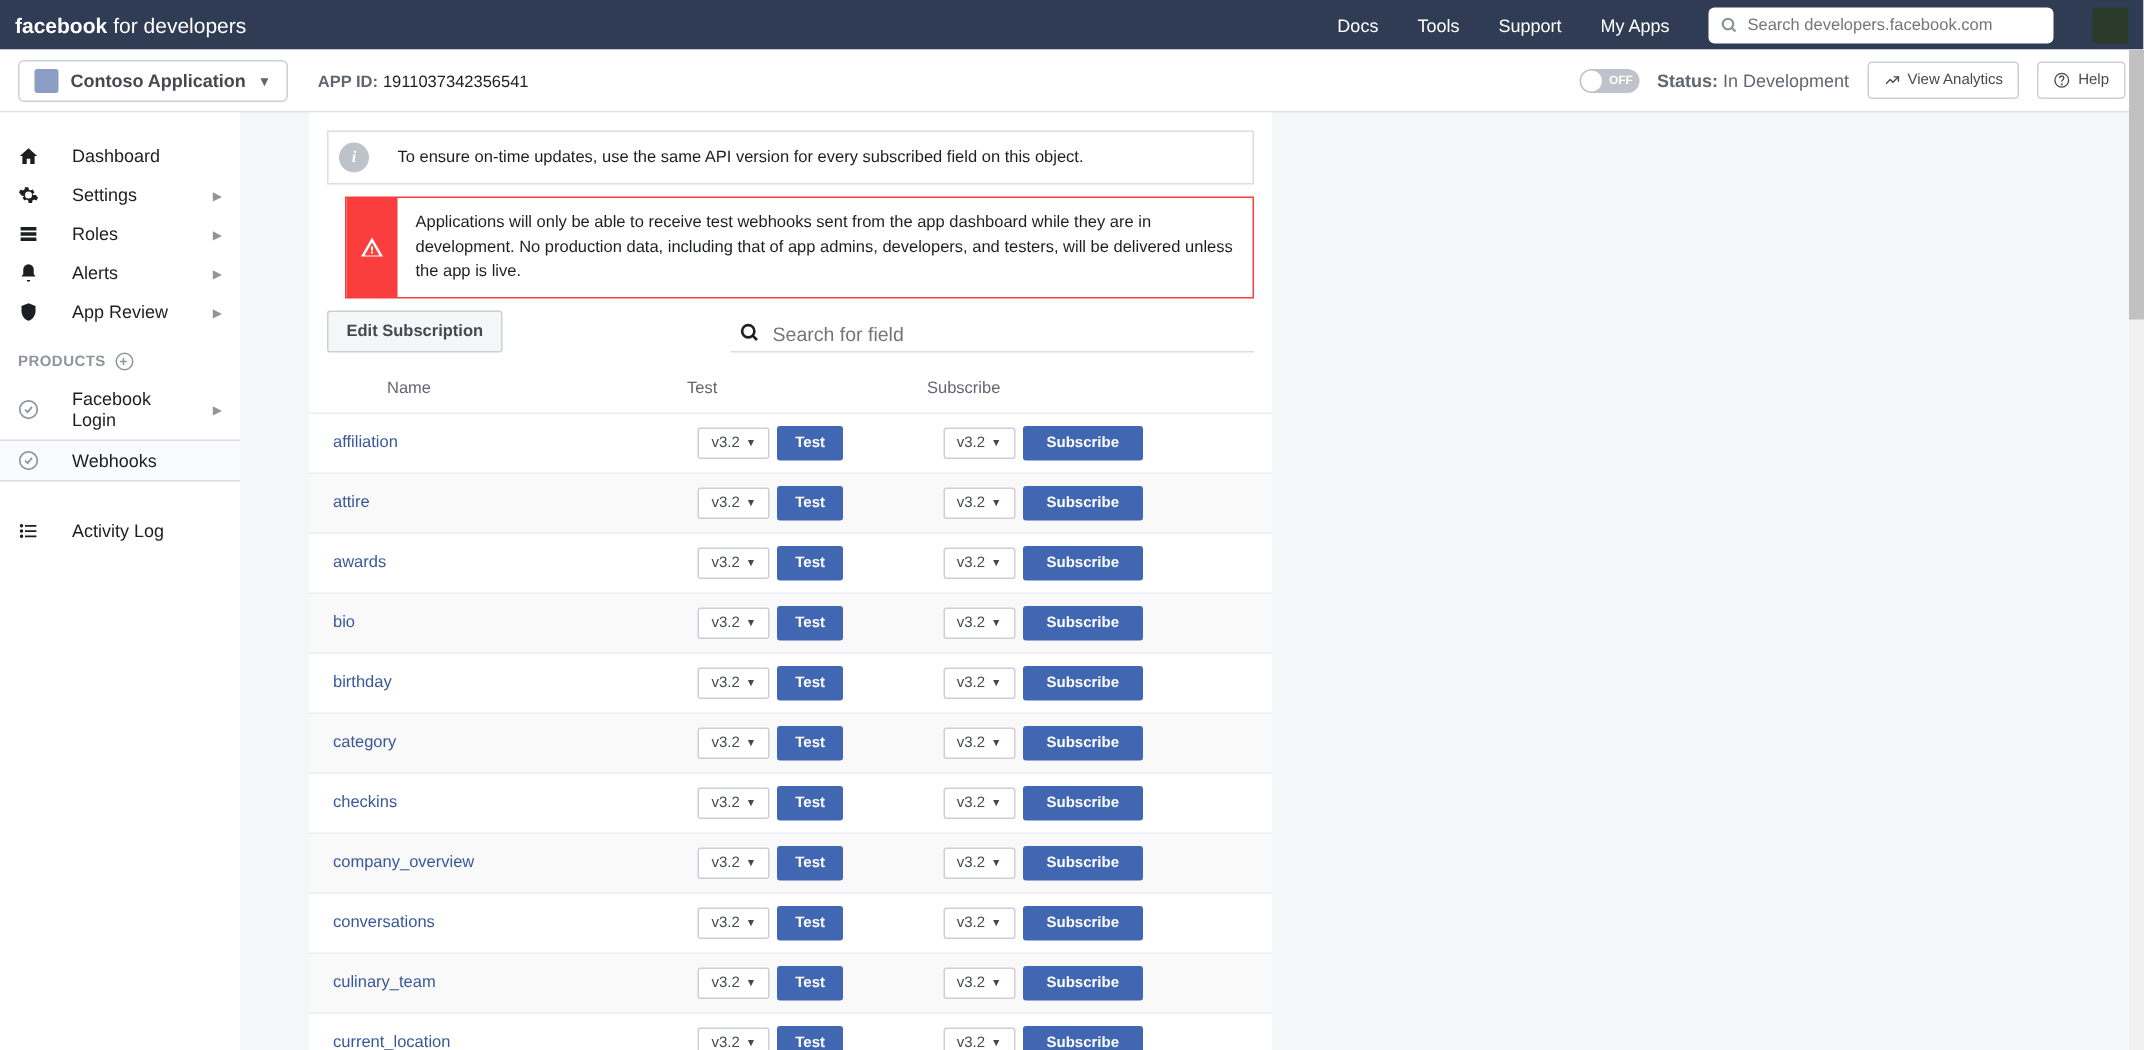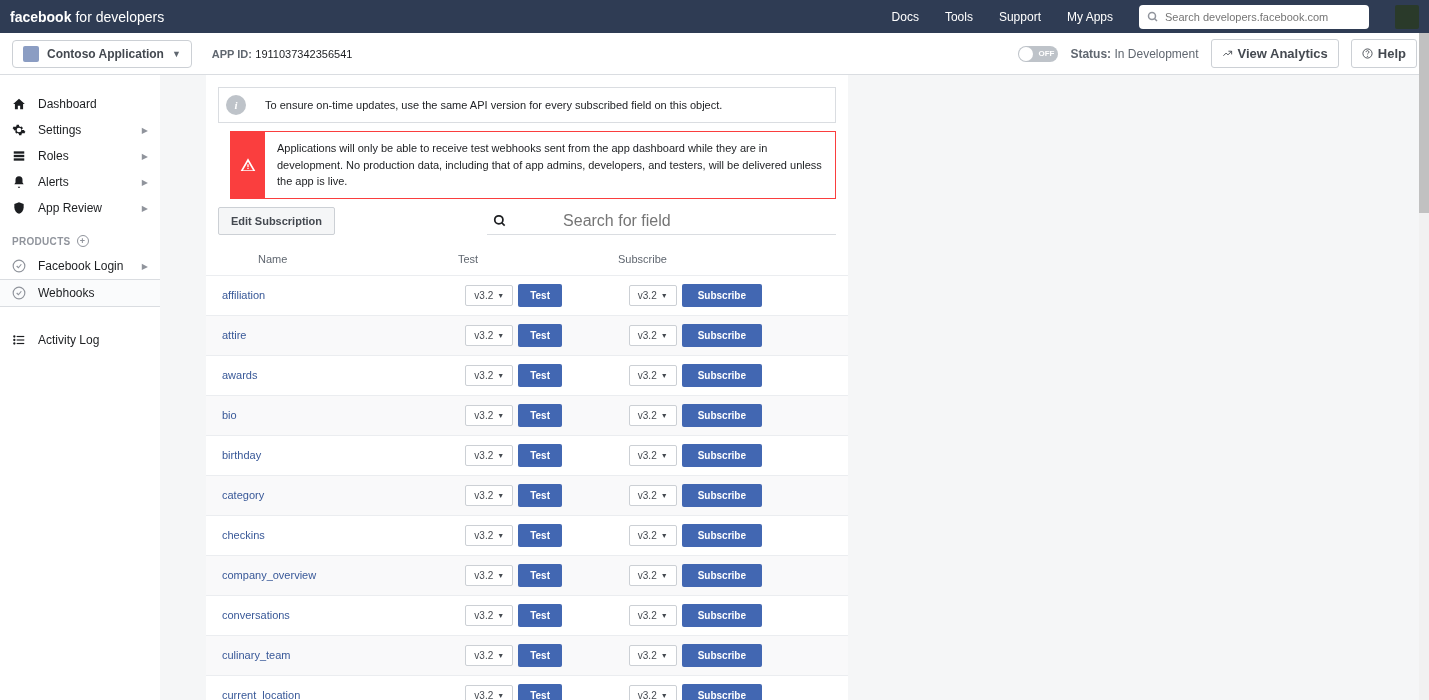--- a/index.html
+++ b/index.html
@@ -17,44 +17,44 @@
 .subbar { background: #fff; height: 42px; border-bottom: 1px solid #dadde1; display: flex; align-items: center; padding: 0 12px; gap: 20px; }
 .app-select { border: 1px solid #ccd0d5; border-radius: 4px; padding: 5px 10px; display: flex; align-items: center; gap: 8px; font-size: 12px; font-weight: 600; cursor: pointer; color: #444950; }
 .app-select .icon-box { width: 16px; height: 16px; background: #8b9dc3; border-radius: 2px; }
 .app-id-label { color: #606770; font-size: 11px; font-weight: 700; }
 .app-id-value { color: #1c1e21; font-size: 11px; }
 .subbar .right { margin-left: auto; display: flex; align-items: center; gap: 12px; }
 .toggle-off { background: #bec3c9; border-radius: 10px; width: 40px; height: 16px; position: relative; display: flex; align-items: center; font-size: 8px; color: #fff; font-weight: 700; justify-content: flex-end; padding-right: 4px; }
 .toggle-off::before { content: ''; position: absolute; left: 1px; top: 1px; width: 14px; height: 14px; background: #fff; border-radius: 50%; }
 .status-label { font-weight: 700; color: #606770; font-size: 12px; }
 .status-value { color: #606770; font-size: 12px; }
-.btn-outline { border: 1px solid #ccd0d5; background: #fff; border-radius: 3px; padding: 6px 10px; font-size: 13px; display: flex; align-items: center; gap: 5px; cursor: pointer; color: #444950; font-weight: bold; }
+.btn-outline { border: 1px solid #ccd0d5; background: #fff; border-radius: 3px; padding: 6px 10px; font-size: 10px; display: flex; align-items: center; gap: 5px; cursor: pointer; color: #444950; }
 
 .container { display: flex; }
 .sidebar { width: 160px; background: #fff; min-height: calc(100vh - 75px); padding-top: 16px; }
-.side-item { display: flex; align-items: center; gap: 12px; padding: 6px 12px; font-size: 12px; color: #1c1e21; cursor: pointer; position: relative; }
+.side-item { display: flex; align-items: center; gap: 22px; padding: 6px 12px; font-size: 12px; color: #1c1e21; cursor: pointer; position: relative; }
 .side-item .chev { margin-left: auto; color: #90949c; font-size: 8px; }
 .side-section { padding: 14px 12px 6px; font-size: 10px; color: #90949c; font-weight: 700; letter-spacing: 0.3px; display: flex; align-items: center; gap: 6px; }
 .side-item.active { border: 1px solid #dadde1; border-left: none; border-right: none; background: #fafbfc; font-weight: 400; }
 .side-icon { width: 14px; height: 14px; display: inline-flex; align-items: center; justify-content: center; color: #1c1e21; }
 
 .main { flex: 1; display: flex; justify-content: flex-start; padding: 0; }
 .panel { width: 642px; background: #fff; margin-left: 46px; padding: 12px 0 0 0; min-height: calc(100vh - 75px); }
 
 .alert { margin: 0 12px 8px; border: 1px solid #dadde1; display: flex; align-items: center; font-size: 11px; color: #1c1e21; }
 .alert .abox { width: 34px; height: 34px; display: flex; align-items: center; justify-content: center; flex-shrink: 0; }
 .alert.info .abox { background: #bec3c9; color: #fff; border-radius: 50%; width: 20px; height: 20px; margin: 7px; font-weight: 700; font-style: italic; font-family: serif; }
 .alert.warn { border-color: #fa3e3e; margin-left: 24px; }
 .alert.warn .abox { background: #fa3e3e; color: #fff; width: 34px; align-self: stretch; height: auto; }
 .alert .atext { padding: 8px 12px; font-size: 11px; line-height: 1.5; }
 
 .toolbar { display: flex; align-items: flex-end; gap: 12px; margin: 8px 12px; }
 .btn-edit { border: 1px solid #ccd0d5; background: #f5f6f7; padding: 7px 12px; font-size: 11px; border-radius: 2px; cursor: pointer; color: #444950; font-weight: 600; }
 .field-search { flex: 1; border-bottom: 1px solid #dadde1; display: flex; align-items: center; gap: 8px; padding: 4px 6px; margin-left: 140px; }
-.field-search input { border: none; outline: none; font-size: 16px; flex: 1; color: #90949c; margin-left: 48px; }
+.field-search input { border: none; outline: none; font-size: 13px; flex: 1; color: #90949c; }
 
 .table-head { display: flex; padding: 10px 16px; font-size: 11px; color: #606770; }
 .col-name { width: 200px; margin-left: 36px; }
 .col-test { width: 160px; }
 .col-sub { width: 180px; }
 
 .row { display: flex; align-items: center; padding: 8px 16px; border-top: 1px solid #ebedf0; }
 .row:nth-child(even) { background: #f9f9fa; }
 .field-name { width: 200px; color: #385898; font-size: 11px; cursor: pointer; }
 .cell-test { width: 160px; display: flex; align-items: center; gap: 5px; justify-content: flex-end; padding-right: 20px; }

